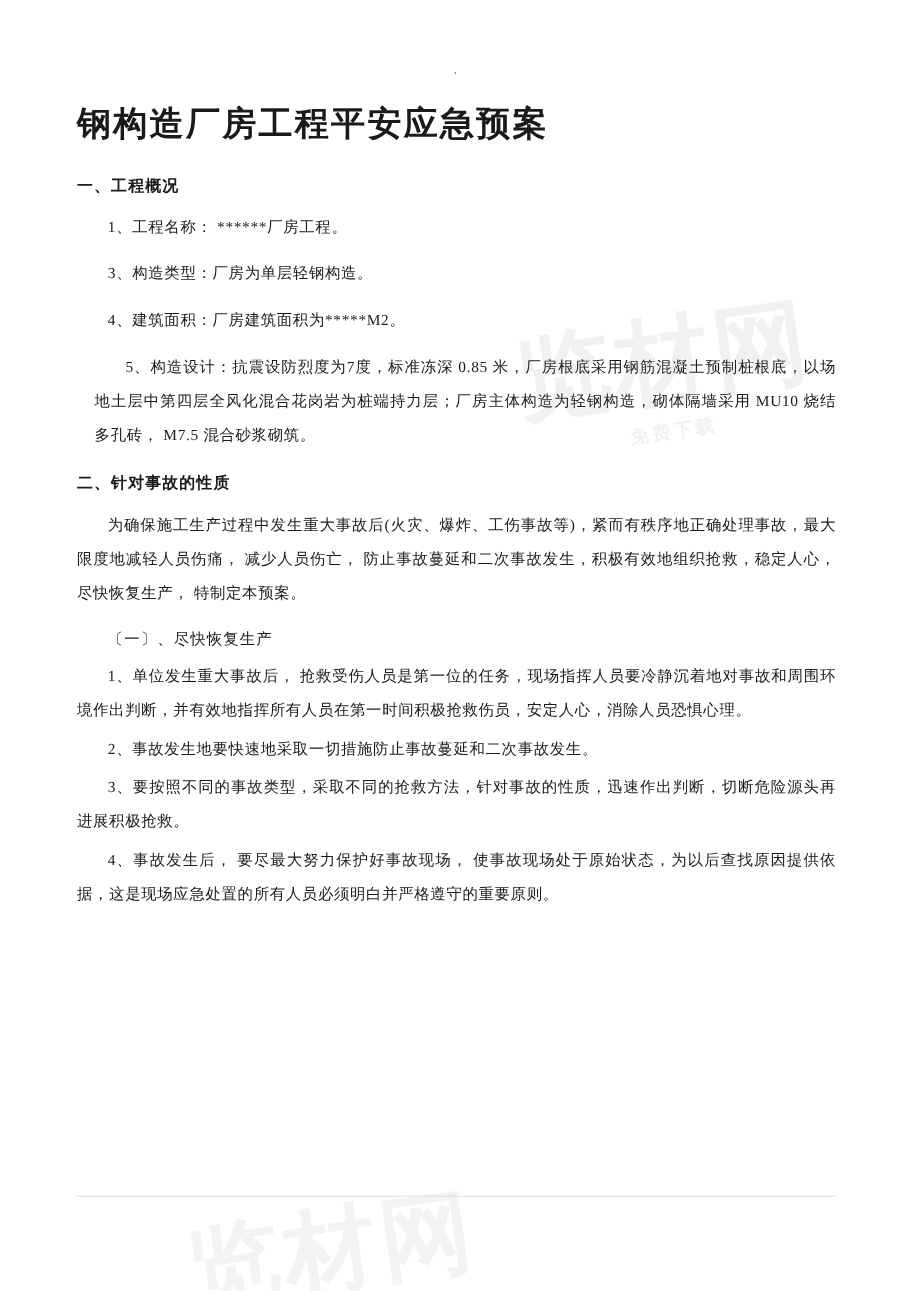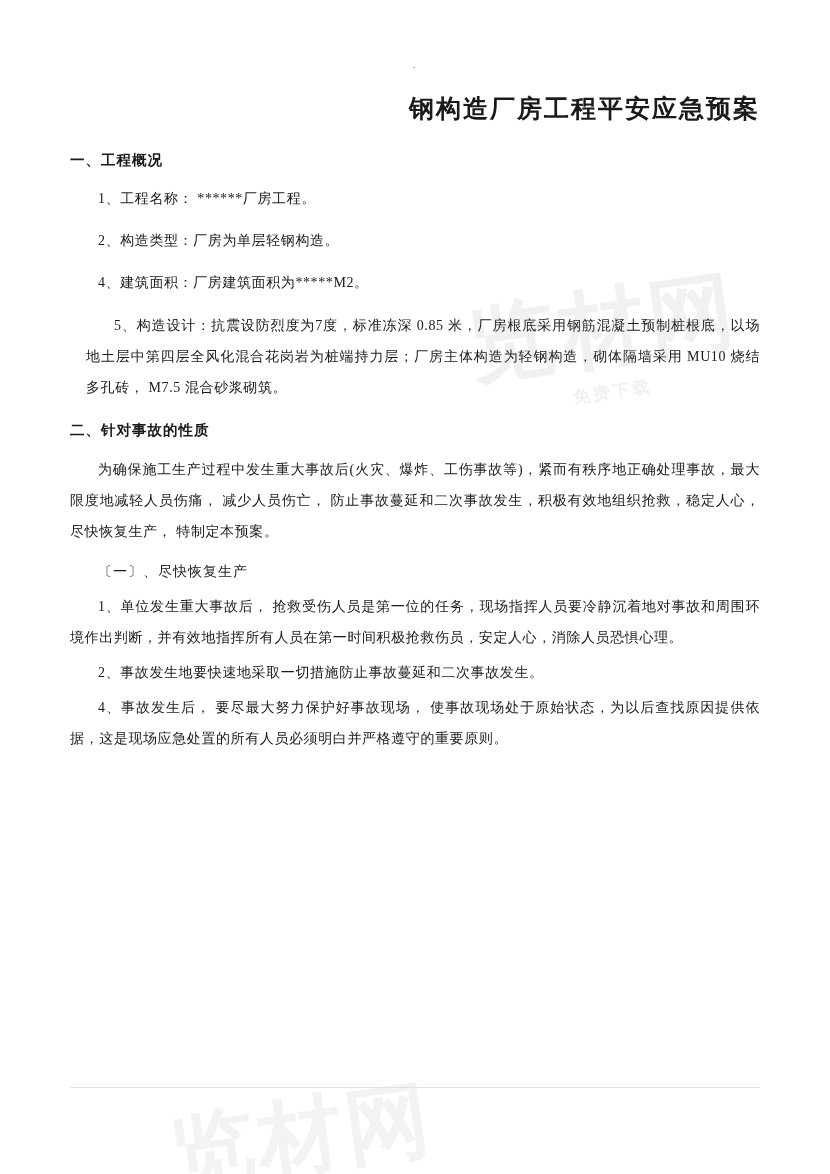--- a/index.html
+++ b/index.html
@@ -25,22 +25,22 @@
   }
   .top-dot {
     text-align: center;
     font-size: 11px;
     color: #555;
     height: 14px;
     line-height: 14px;
     letter-spacing: 2px;
   }
   .doc-title {
-    text-align: right;
-    font-size: 25px;
+    text-align: left;
+    font-size: 31px;
     font-weight: bold;
     letter-spacing: 2px;
     margin: 18px 0 26px 0;
     font-family: "Liberation Serif", serif;
   }
   .h2 {
     font-size: 14.5px;
     font-weight: bold;
     letter-spacing: 1px;
     margin: 18px 0 14px 0;
@@ -128,29 +128,30 @@
   </div>
   <div class="watermark wm2">览材网</div>
 
   <div class="top-dot">·</div>
 
   <div class="doc-title">钢构造厂房工程平安应急预案</div>
 
   <div class="h2">一、工程概况</div>
 
   <div class="item">1、工程名称：  ******厂房工程。</div>
-  <div class="item">2、构造类型：厂房为单层轻钢构造。</div>
+  <div class="item">3、构造类型：厂房为单层轻钢构造。</div>
   <div class="item">4、建筑面积：厂房建筑面积为*****M2。</div>
   <div class="para long">5、构造设计：抗震设防烈度为7度，标准冻深 0.85 米，厂房根底采用钢筋混凝土预制桩根底，以场地土层中第四层全风化混合花岗岩为桩端持力层；厂房主体构造为轻钢构造，砌体隔墙采用 MU10 烧结多孔砖，  M7.5 混合砂浆砌筑。</div>
 
   <div class="h2">二、针对事故的性质</div>
 
   <div class="para">为确保施工生产过程中发生重大事故后(火灾、爆炸、工伤事故等)，紧而有秩序地正确处理事故，最大限度地减轻人员伤痛，  减少人员伤亡，  防止事故蔓延和二次事故发生，积极有效地组织抢救，稳定人心，尽快恢复生产，  特制定本预案。</div>
 
   <div class="h3">〔一〕、尽快恢复生产</div>
 
   <div class="sub-item">1、单位发生重大事故后，  抢救受伤人员是第一位的任务，现场指挥人员要冷静沉着地对事故和周围环境作出判断，并有效地指挥所有人员在第一时间积极抢救伤员，安定人心，消除人员恐惧心理。</div>
   <div class="sub-item">2、事故发生地要快速地采取一切措施防止事故蔓延和二次事故发生。</div>
+  <div class="sub-item">3、要按照不同的事故类型，采取不同的抢救方法，针对事故的性质，迅速作出判断，切断危险源头再进展积极抢救。</div>
   <div class="sub-item">4、事故发生后，  要尽最大努力保护好事故现场，  使事故现场处于原始状态，为以后查找原因提供依据，这是现场应急处置的所有人员必须明白并严格遵守的重要原则。</div>
 
   <div class="footer-rule"></div>
 
 </div>
 
 </body></html>

